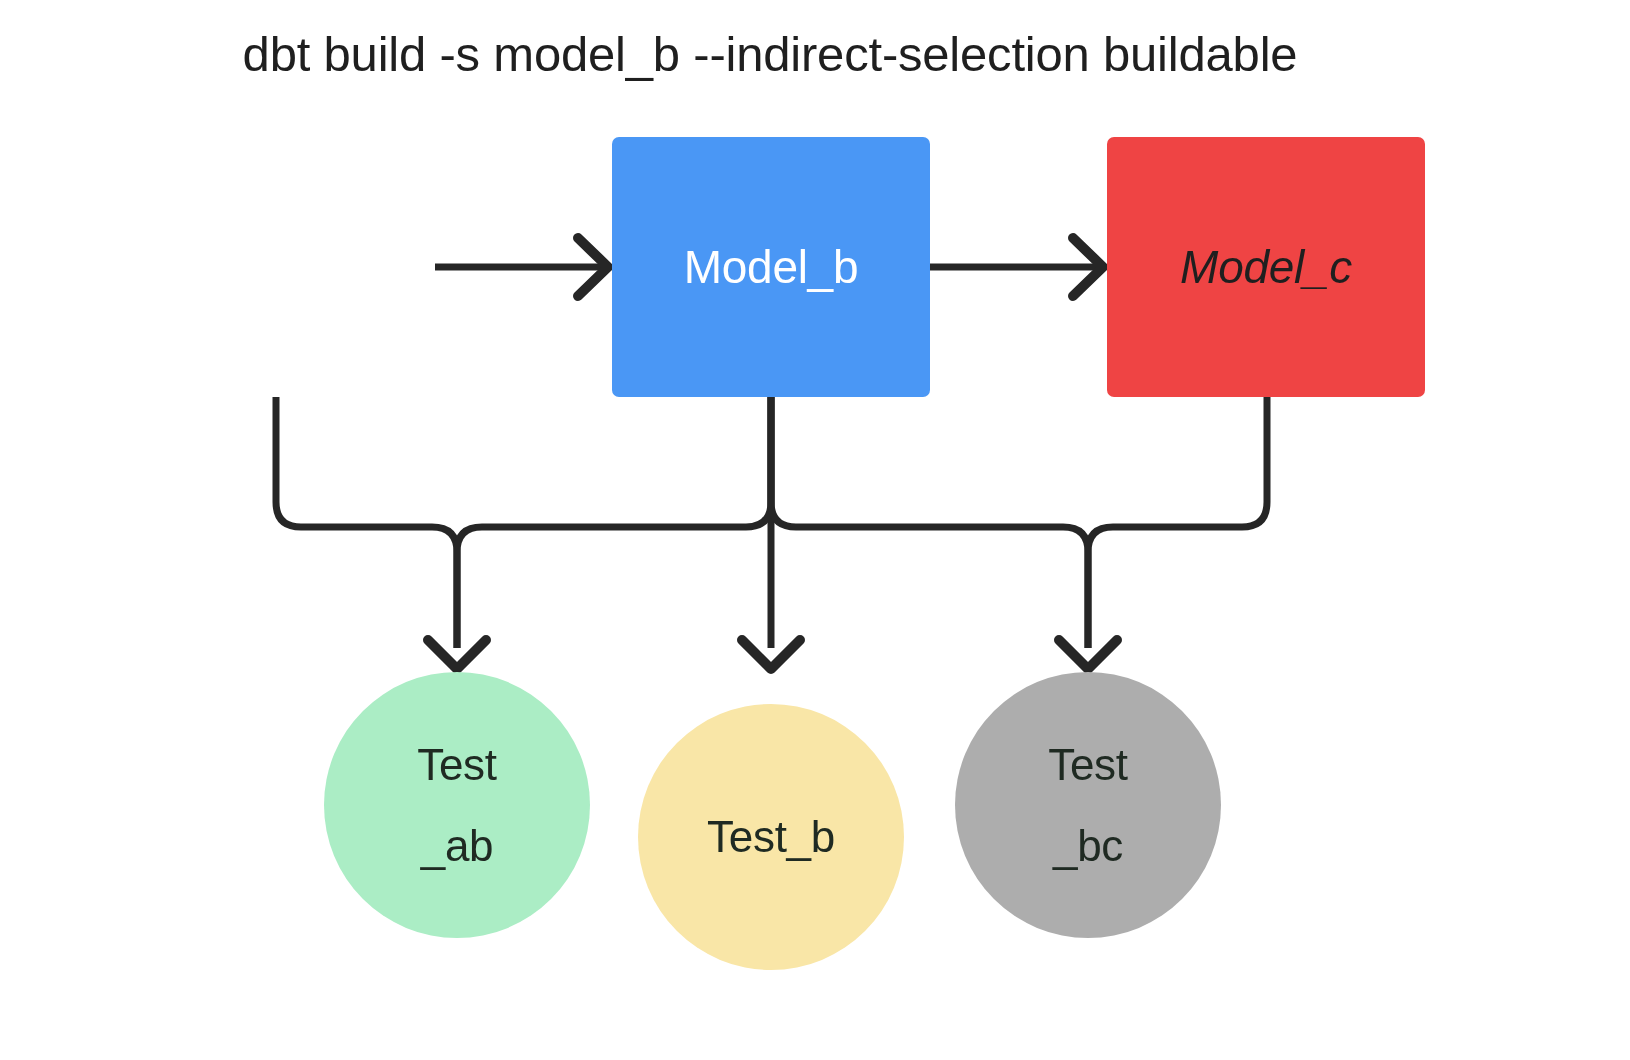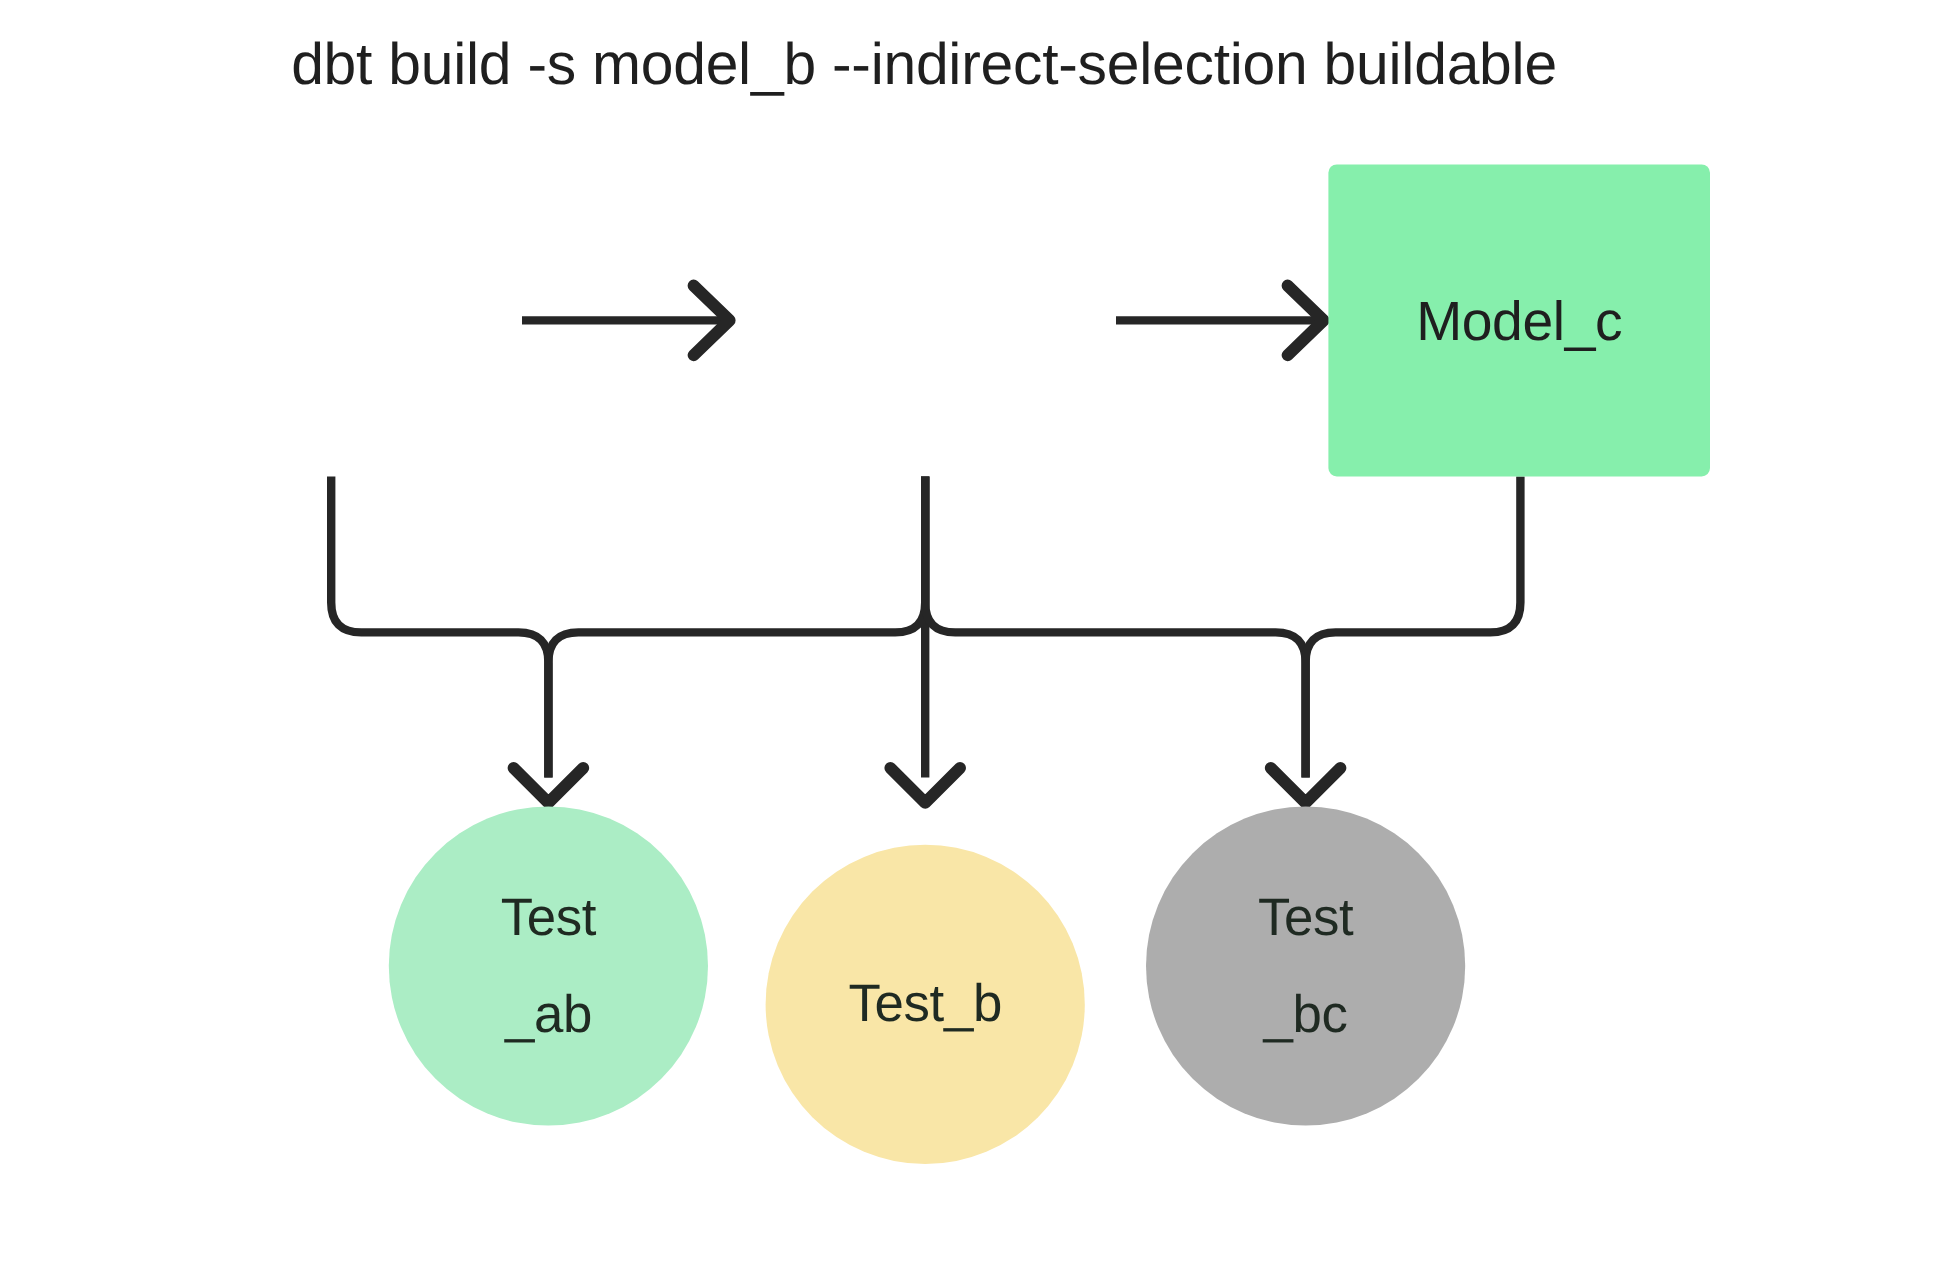--- a/index.html
+++ b/index.html
@@ -110,22 +110,25 @@
     <g fill="none" stroke="#262626" stroke-width="10" stroke-linecap="round" stroke-linejoin="round">
       <path d="M 578 238 L 608 267 L 578 296" stroke="#262626"></path>
       <path d="M 1073 238 L 1103 267 L 1073 296" stroke="#262626"></path>
       <path d="M 428 640 L 457 669 L 486 640" stroke="#262626"></path>
       <path d="M 742 640 L 771 669 L 800 640" stroke="#262626"></path>
       <path d="M 1059 640 L 1088 669 L 1117 640" stroke="#262626"></path>
     </g>
   </svg>
 
 
+  <div class="model-box" id="model-b" style="background: rgb(74, 151, 245);">
+    <span class="model-label" style="color: rgb(255, 255, 255);">Model_b</span>
+  </div>
 
-  <div class="model-box" id="model-c" style="background: #86efac;">
+  <div class="model-box" id="model-c" style="background: #ef4444; font-style: italic;">
     <span class="model-label" style="color: rgb(31, 31, 31);">Model_c</span>
   </div>
 
   <div class="test-circle" id="test-ab" style="background: rgb(171, 237, 197);">
     <span class="test-label">
       <span class="ln">Test</span>
       <span class="ln">_ab</span>
     </span>
   </div>
 

